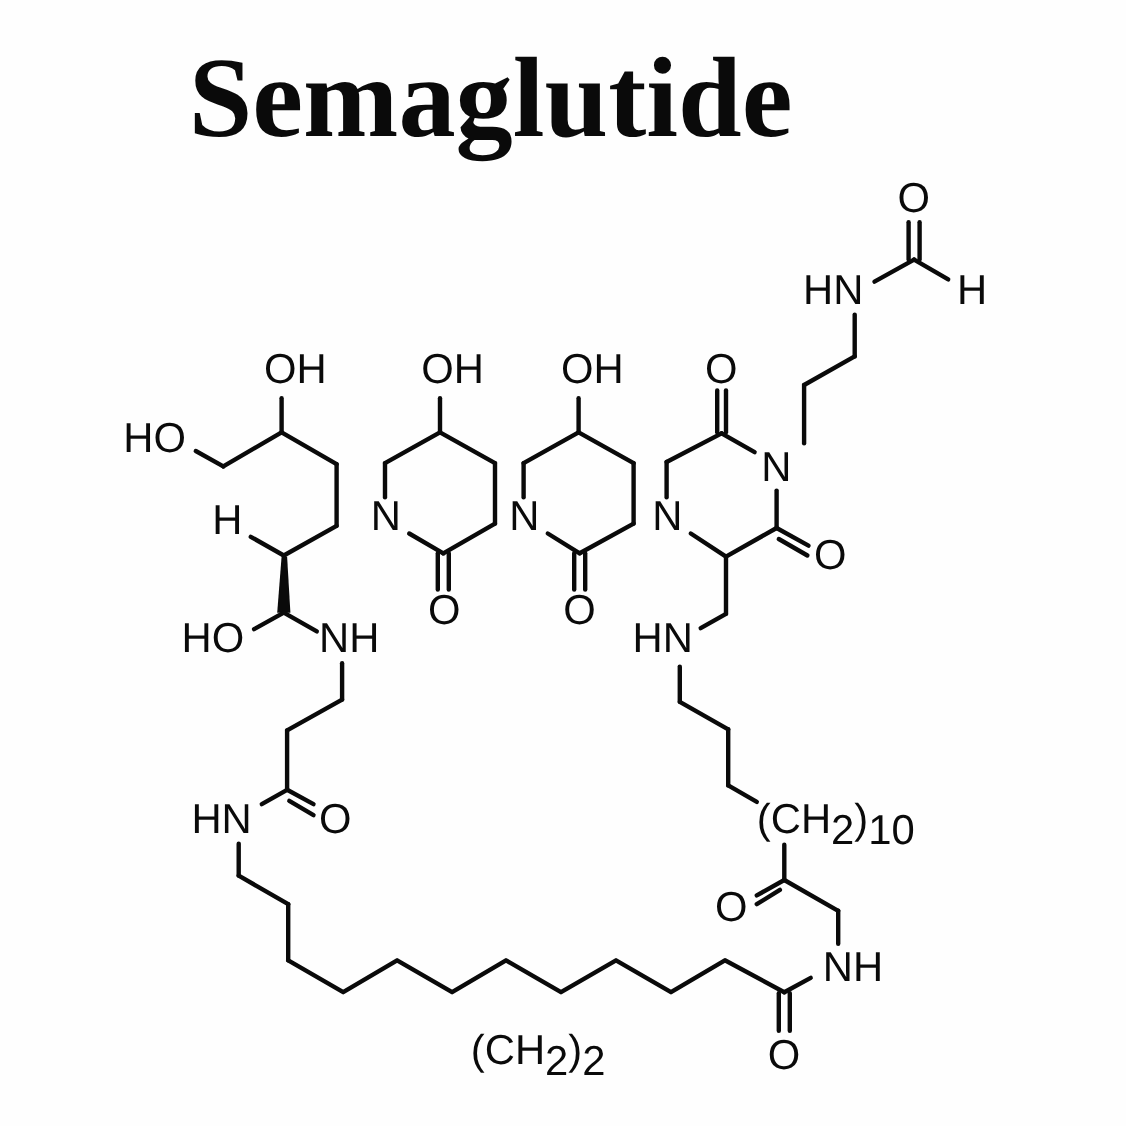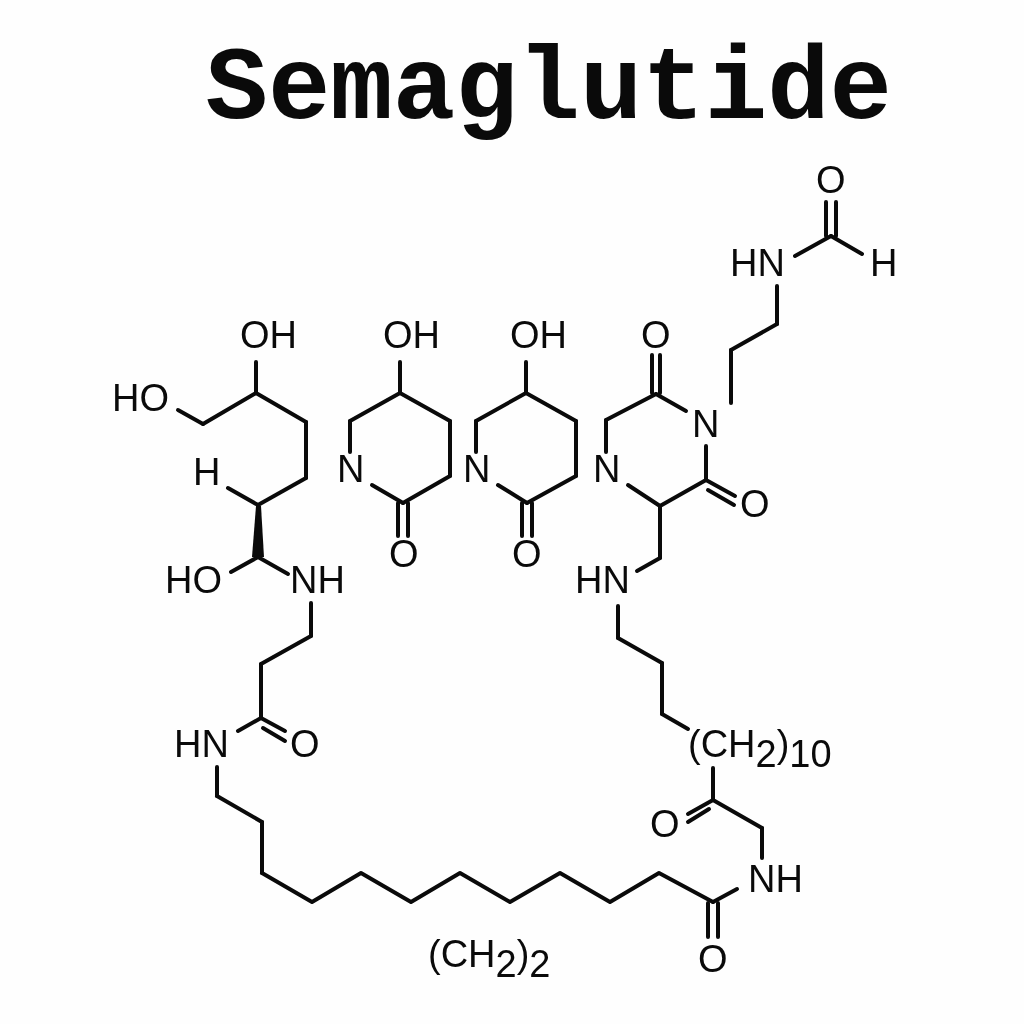--- a/index.html
+++ b/index.html
@@ -13,22 +13,22 @@
       position: relative;
       overflow: hidden;
       font-family: "Liberation Sans", sans-serif;
       color: #0a0a0a;
     }
     .title {
       position: absolute;
       left: 0;
       top: 38px;
       width: 892px;
-      text-align: right;
-      font-family: Liberation Mono, monospace;
+      text-align: center;
+      font-family: Liberation Serif, serif;
       font-size: 104px;
       font-weight: 700;
       letter-spacing: 0px;
       line-height: 1;
       color: #0a0a0a;
     }
     svg.structure {
       position: absolute;
       left: 0;
       top: 0;

